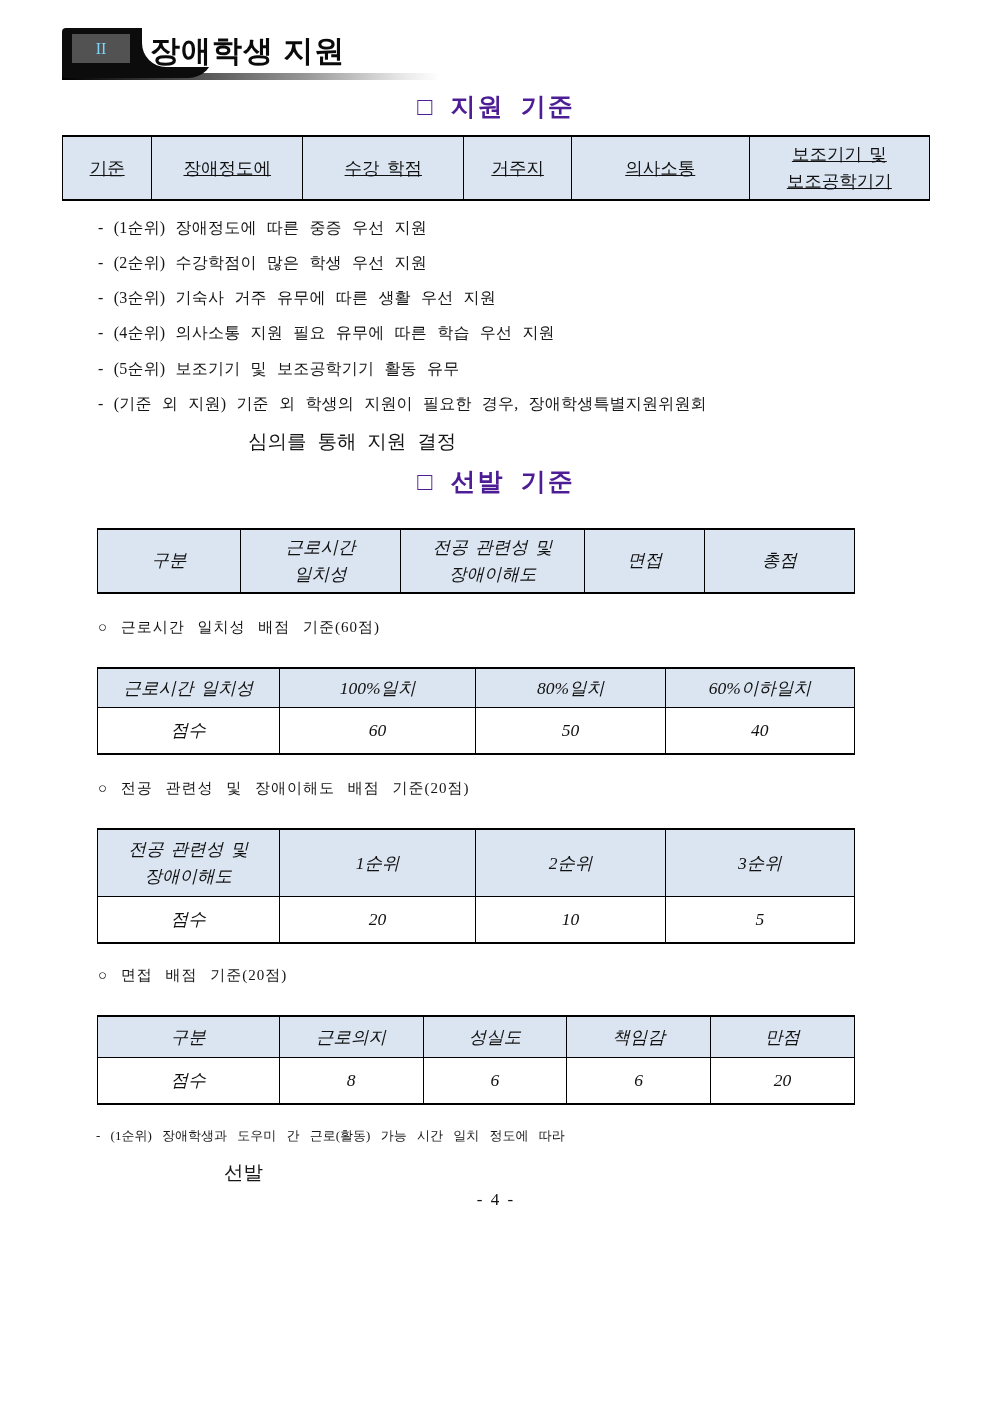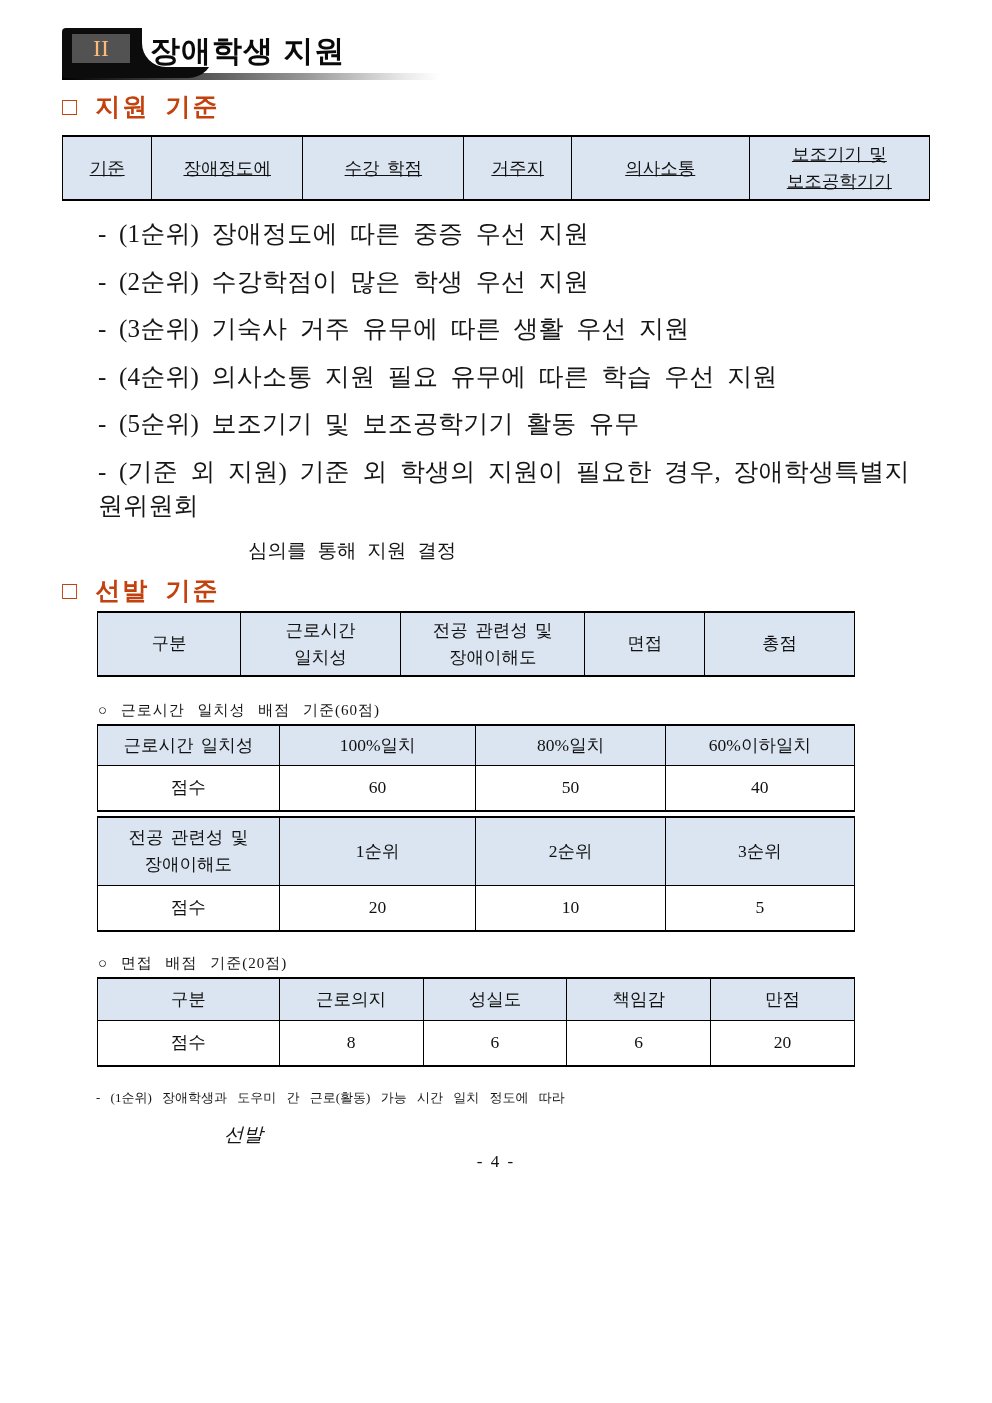--- a/index.html
+++ b/index.html
@@ -12,28 +12,28 @@
   .grad-bar { position: absolute; left: 0; top: 45px; height: 7px;
               background: linear-gradient(to right, #000 0%, #444 30%, #999 65%, #e8e8e8 90%, #fff 100%);
               border-radius: 0 4px 4px 0; }
   .grad-2 { width: 378px; }
   .grad-3 { width: 520px; }
   .badge { position: absolute; left: 0; top: 0; width: 152px; height: 50px;
            background: #0c0c0c; border-radius: 4px 4px 26px 4px; }
   .badge-white { position: absolute; left: 80px; top: 0; width: 72px; height: 39px;
                  background: #ffffff; border-radius: 0 0 0 24px; }
   .badge-num { position: absolute; left: 10px; top: 6px; width: 58px; height: 29px;
-               background: #525252; color: #fdba74; display: flex; align-items: center;
-               justify-content: center; font-size: 24px; font-family: "Liberation Serif", serif; }
+               background: #525252; color: #7dd3fc; display: flex; align-items: center;
+               justify-content: center; font-size: 16px; font-family: "Liberation Serif", serif; }
   .sec-title { position: absolute; left: 88px; top: 3px; font-family: "Liberation Sans", sans-serif;
                font-weight: 700; font-size: 30px; letter-spacing: 1px; white-space: nowrap;
                color: #0a0a0a; }
 
   .sub-head { font-size: 25px; font-weight: 700; letter-spacing: 2px; word-spacing: 8px;
-              margin-top: 10px; color: #c2410c; }
+              margin-top: 10px; color: #4c1d95; text-align: center; }
 
   
   table { border-collapse: collapse; table-layout: fixed; width: 100%; }
   .tbl { border: 1px solid #000; border-top: 2.5px solid #000; border-bottom: 2.5px solid #000; }
   .tbl td { border: 1px solid #000; text-align: center; vertical-align: middle;
             font-size: 17.5px; line-height: 1.55; white-space: pre-line; padding: 4px 2px;
             word-spacing: 3px; }
   .tbl td.hd { background: #dbe5f1; }
   .t1-wrap { margin-top: 12px; text-decoration: underline; }
   .t1 .hrow td { height: 60px; }
@@ -41,32 +41,32 @@
   .tbl-indent { margin-left: 35px; width: 758px; }
   .t2-wrap { margin-top: 8px; }
   .t2 .hrow td { height: 60px; }
   .t2 .drow td { height: 42px; }
   .t3 .hrow td { height: 40px; }
   .t3 .drow td { height: 46px; }
   .t4 .hrow td { height: 68px; }
   .t4 .drow td { height: 46px; }
   .t5 .hrow td { height: 42px; }
   .t5 .drow td { height: 46px; }
-  .tw { margin-top: 4px; }
+  .tw { margin-top: 30px; font-style: italic; }
 
   
   .bullets { margin-top: 16px; }
-  .bullet { font-size: 25px; margin: 0 0 13px 36px; line-height: 1.38;
+  .bullet { font-size: 16px; margin: 0 0 13px 36px; line-height: 1.38;
             word-spacing: 6px; letter-spacing: 0.2px; color: #161616; }
   .bullet-cont { font-size: 19.5px; margin: 0 0 0 186px; word-spacing: 6px; color: #161616; }
   .circ-head { font-size: 15px; margin: 24px 0 0 36px; word-spacing: 8px;
                letter-spacing: 1px; color: #141414; }
   .circ-tight { margin-top: 22px; }
   .final-bullet { font-size: 13px; margin: 22px 0 0 34px; word-spacing: 7px; color: #161616; }
-  .final-cont { font-size: 19.5px; margin: 14px 0 0 162px; word-spacing: 6px; color: #161616; font-style: italic; }
+  .final-cont { font-size: 19.5px; margin: 14px 0 0 162px; word-spacing: 6px; color: #161616; }
   .page-num { text-align: center; font-size: 17px; margin-top: 4px; letter-spacing: 2px; }
 
   .s3 { margin-top: 30px; }
 </style>
 </head>
 <body>
 
 <div class="page">
 
   <div class="sec-head">
@@ -159,20 +159,21 @@
       <tr class="drow">
         <td>점수</td>
         <td>60</td>
         <td>50</td>
         <td>40</td>
       </tr>
     </tbody>
       </table>
   </div>
 
+  <div class="circ-head">○ 전공 관련성 및 장애이해도 배점 기준(20점)</div>
   <div class="tw">
     <table class="tbl t4 tbl-indent">
       <colgroup>
         <col style="width:24%">
           <col style="width:26%">
           <col style="width:25%">
           <col style="width:25%">
       </colgroup>
       <tbody>
           <tr class="hrow">

